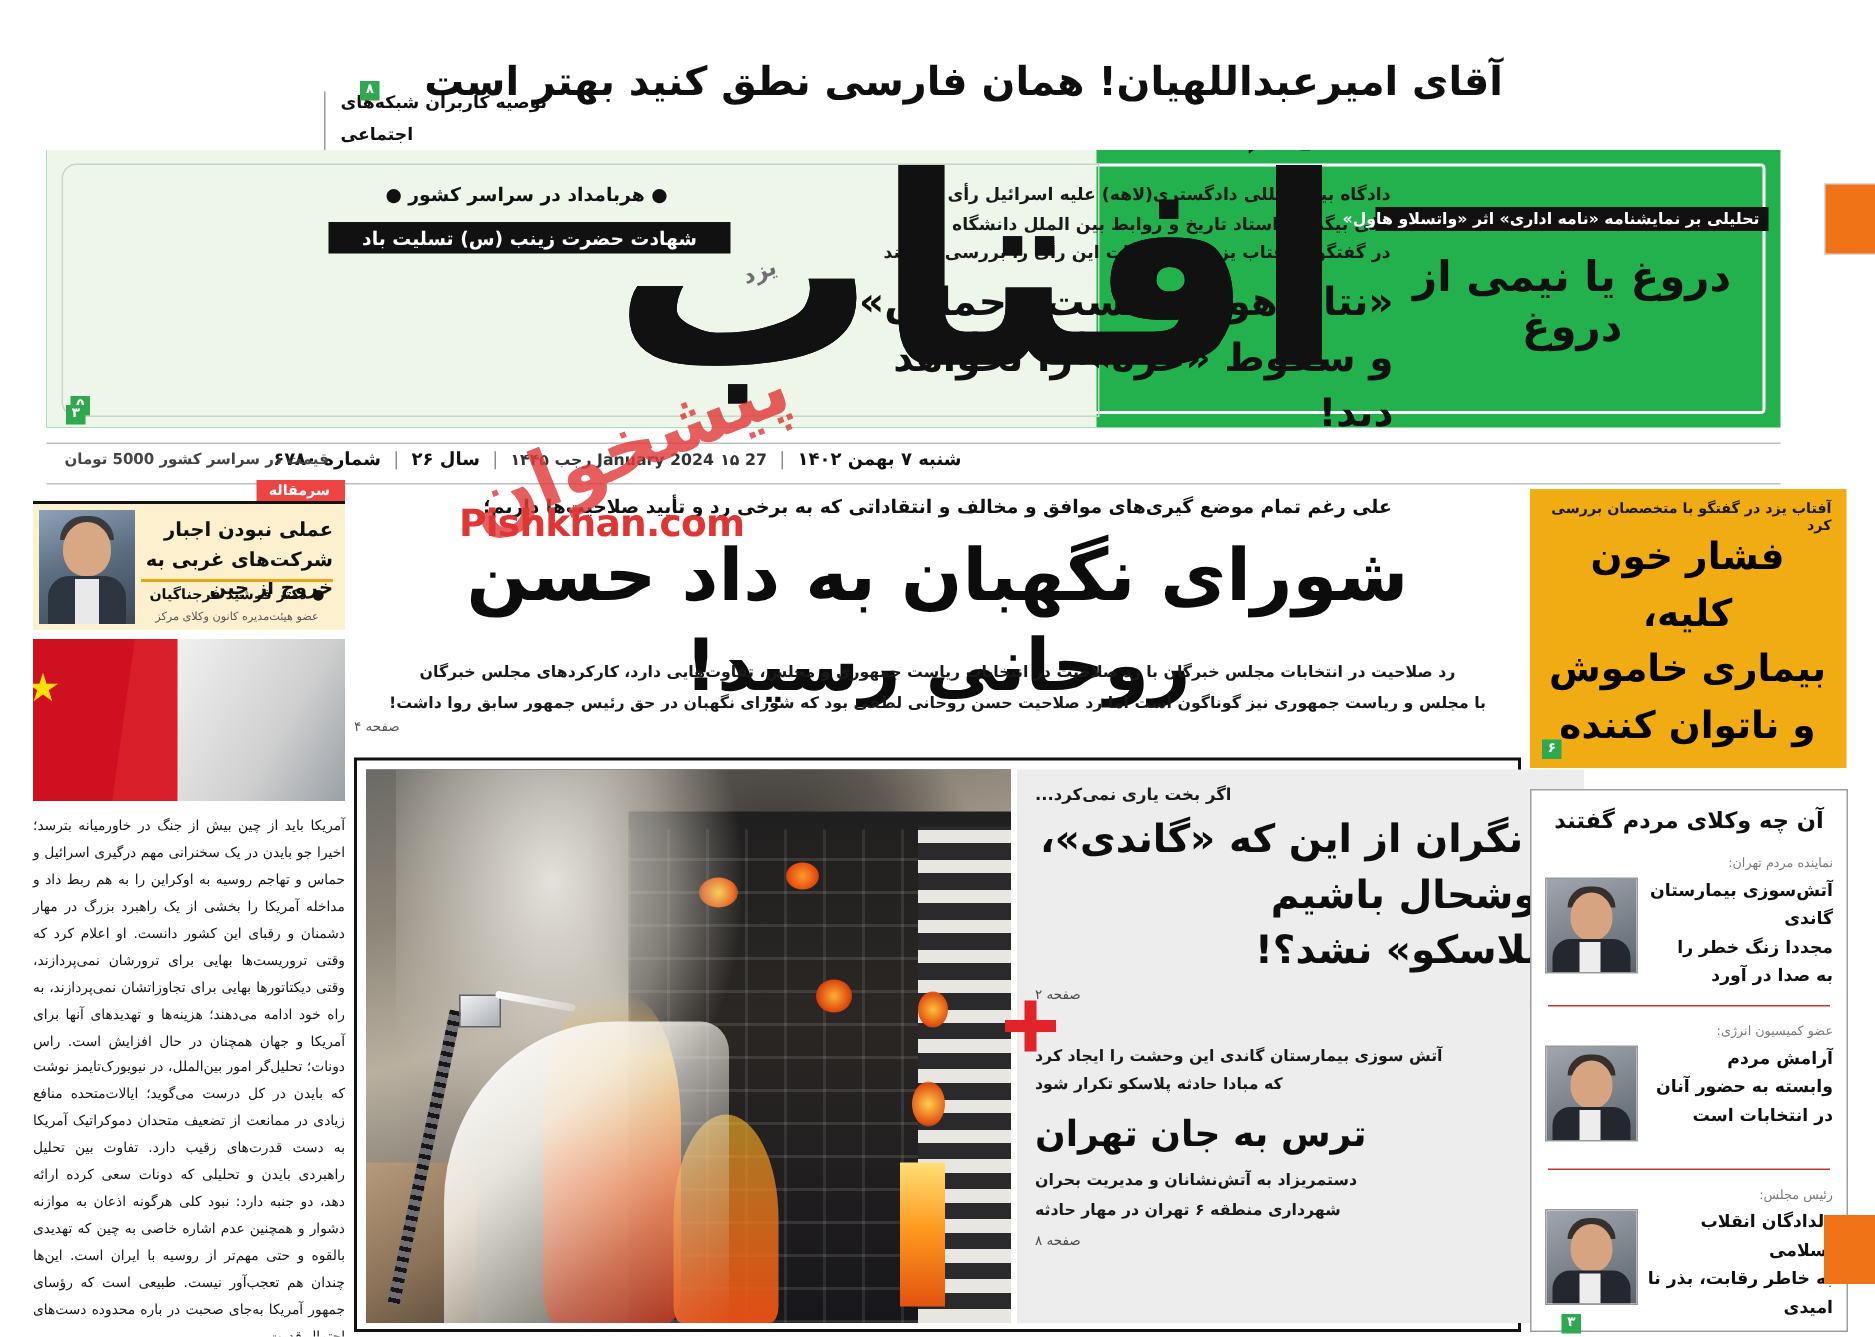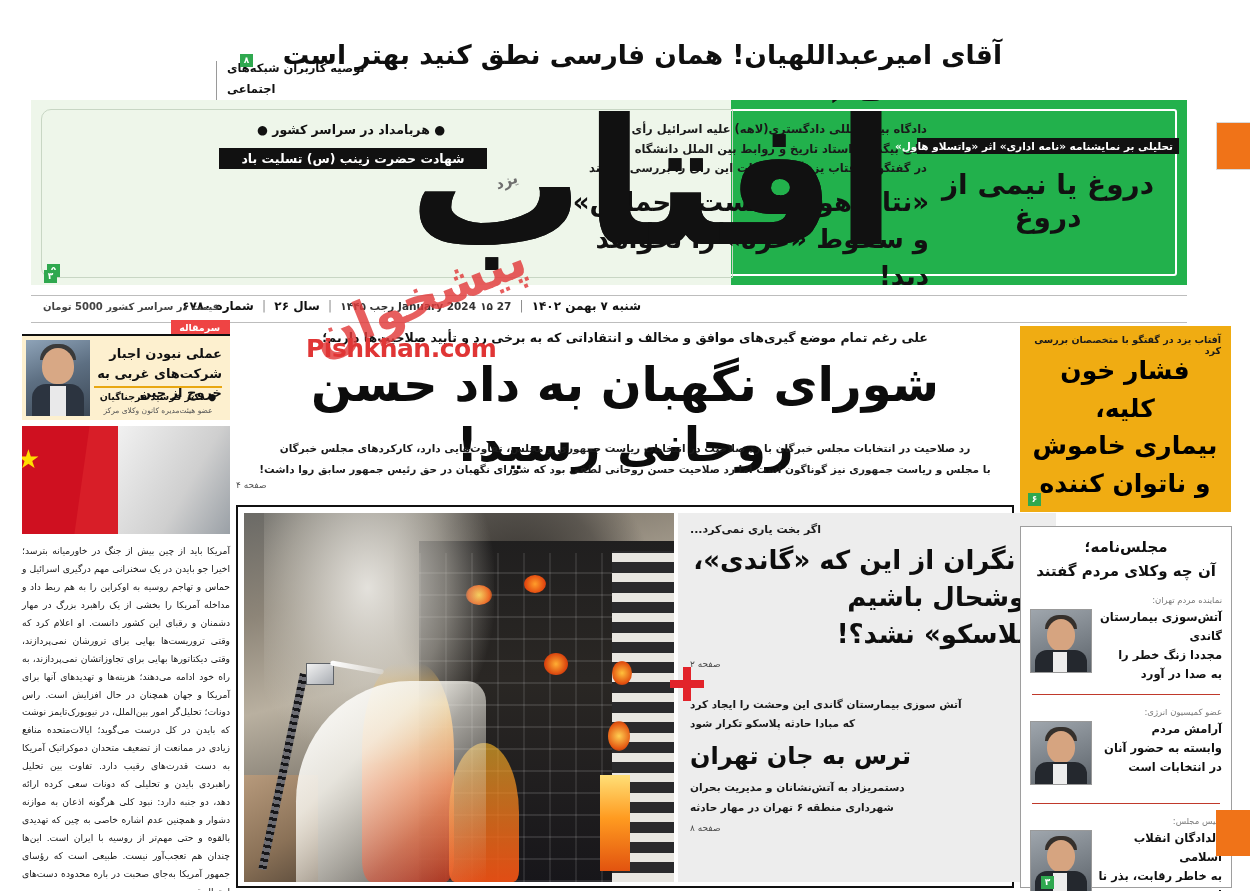--- a/index.html
+++ b/index.html
@@ -481,21 +481,20 @@
       <div class="ybox-title">
         <div>فشار خون کلیه،</div>
         <div>بیماری خاموش</div>
         <div>و ناتوان کننده</div>
       </div>
       <span class="pg-badge badge-ybox">۶</span>
     </div>
 
     <div class="rbox">
       <div class="rbox-title">
-        <div>مجلس‌نامه؛</div>
         <div>آن چه وکلای مردم گفتند</div>
       </div>
 
       <div class="r-item">
         <div class="r-kick">نماینده مردم تهران:</div>
         <div class="r-head">
           <div>آتش‌سوزی بیمارستان گاندی</div>
           <div>مجددا زنگ خطر را</div>
           <div>به صدا در آورد</div>
         </div>

